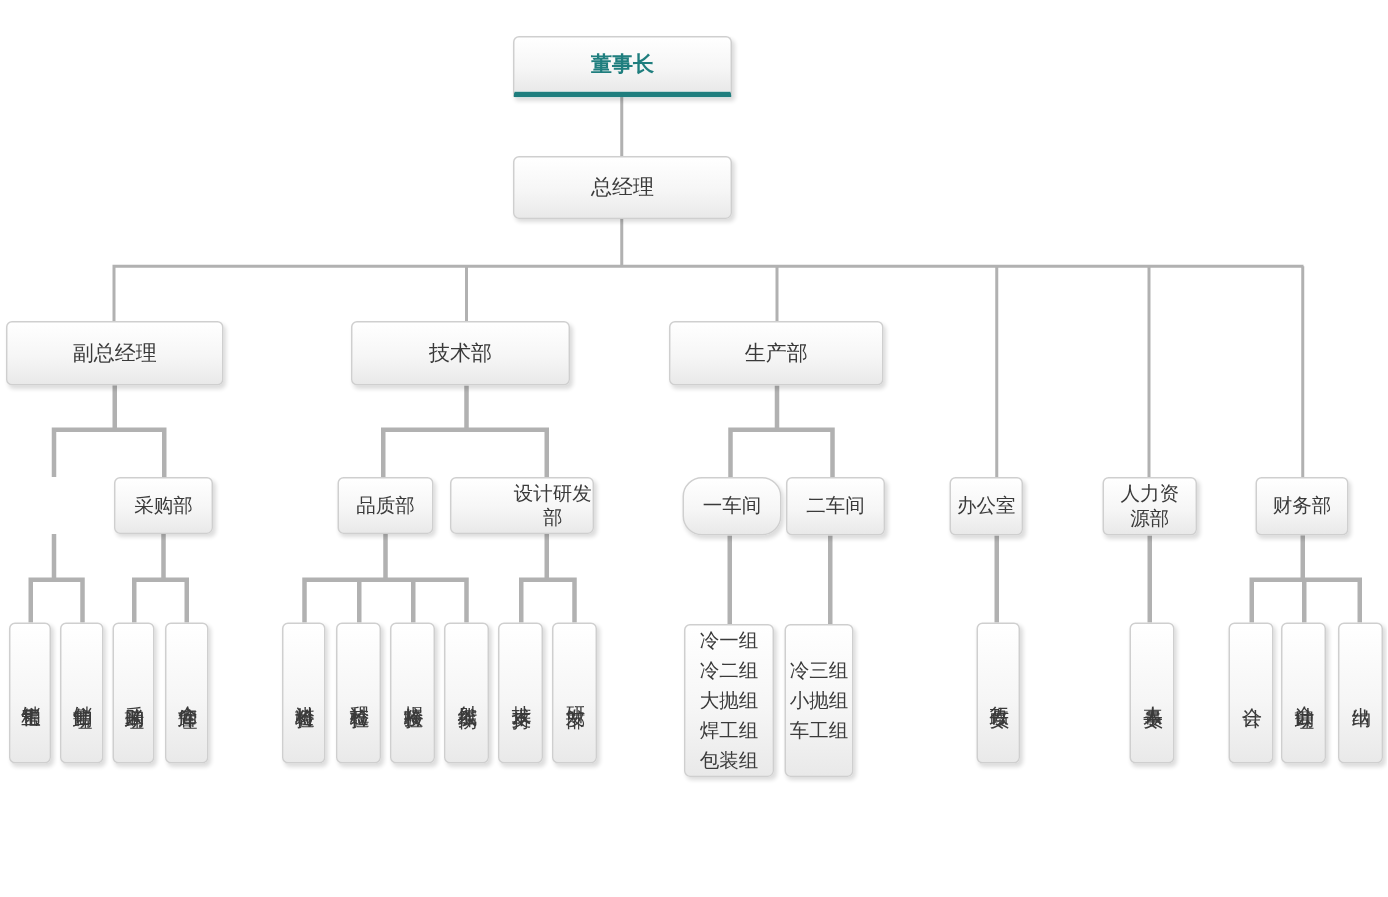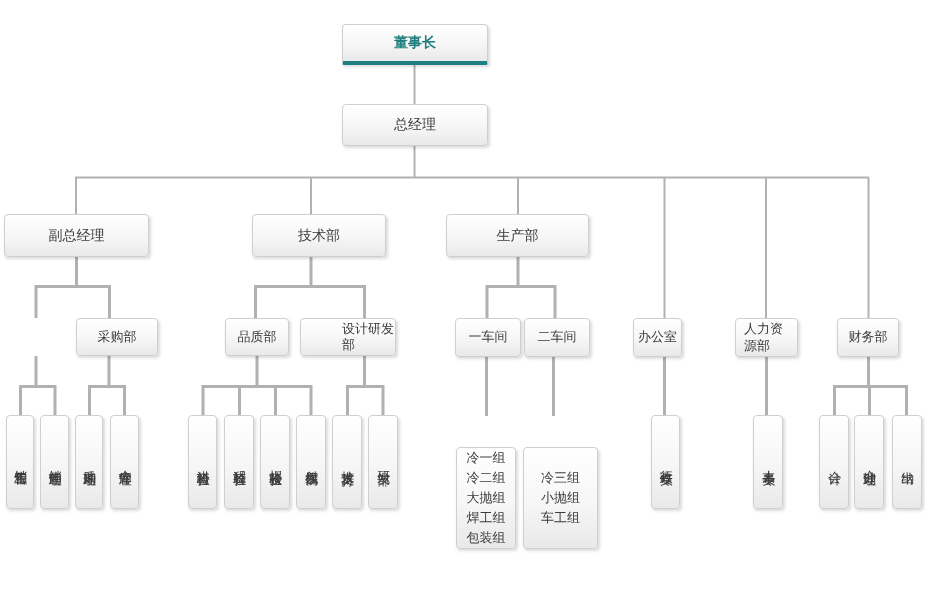--- a/index.html
+++ b/index.html
@@ -15,20 +15,21 @@
   .node {
     position: absolute;
     box-sizing: border-box;
     background: linear-gradient(180deg, #ffffff 0%, #f6f6f6 55%, #e9e9e9 100%);
     border: 1px solid #cfcfcf;
     border-radius: 4px;
     box-shadow: 1.5px 2px 3px rgba(0,0,0,0.14);
     display: flex;
     align-items: center;
     justify-content: center;
+    text-align: center;
     color: #3a3a3a;
     font-size: 14px;
     line-height: 1.25;
   }
   .node.root {
     color: #1f7e7e;
     font-weight: bold;
     border-bottom: 4px solid #1f7e7e;
     border-radius: 4px 4px 2px 2px;
   }
@@ -39,21 +40,20 @@
     text-orientation: upright;
     font-size: 13px;
     letter-spacing: 1px;
     padding: 4px 0;
   }
   .node.group {
     white-space: pre-line;
     font-size: 13px;
     line-height: 20px;
     padding: 4px 2px;
-    margin-top: 31px;
   }
 </style>
 </head>
 <body>
 
 <div id="stage">
 
   <svg id="lines" width="925" height="598" viewBox="0 0 925 598">
     <g stroke="#b1b1b1" fill="none">
 
@@ -74,27 +74,27 @@
         M664.5 357 V415 M766.5 357 V415
         M868.5 356 V386.5 M834.5 415 V386.5 H906.5 V415 M869.5 386.5 V415"></path>
     </g>
   </svg>
 
   <div class="node root" style="left:342px; top:24px; width:146px; height:41px;">董事长</div>
 
   <div class="node" style="left:342px; top:104px; width:146px; height:42px;">总经理</div>
 
   <div class="node" style="left:4px; top:214px; width:145px; height:43px;">副总经理</div>
-  <div class="node" style="left:252px; top:214px; width:134px; height:43px;">技术部</div>
+  <div class="node" style="left:234px; top:214px; width:146px; height:43px;">技术部</div>
   <div class="node" style="left:446px; top:214px; width:143px; height:43px;">生产部</div>
 
-  <div class="node small" style="left:76px; top:318px; width:82px; height:38px;">采购部</div>
+  <div class="node small" style="left:76px; top:318px; width:66px; height:38px;">采购部</div>
   <div class="node small" style="left:225px; top:318px; width:64px; height:38px;">品质部</div>
   <div class="node small" style="left:300px; top:318px; width:96px; height:38px;padding-left:41px;">设计研发部</div>
-  <div class="node small" style="left:455px; top:318px; width:66px; height:39px;">一车间</div>
+  <div class="node small" style="left:455px; top:318px; width:66px; height:39px;border-radius:13px;">一车间</div>
   <div class="node small" style="left:524px; top:318px; width:66px; height:39px;">二车间</div>
   <div class="node small" style="left:633px; top:318px; width:49px; height:39px;">办公室</div>
   <div class="node small wrap" style="left:735px; top:318px; width:63px; height:39px;">人力资源部</div>
   <div class="node small" style="left:837px; top:318px; width:62px; height:39px;">财务部</div>
 
   <div class="node vtext" style="left:6px; top:415px; width:28px; height:94px;">销售工程</div>
   <div class="node vtext" style="left:40px; top:415px; width:29px; height:94px;">销售助理</div>
   <div class="node vtext" style="left:75px; top:415px; width:28px; height:94px;">采购助理</div>
   <div class="node vtext" style="left:110px; top:415px; width:29px; height:94px;">仓库管理</div>
 
@@ -103,21 +103,21 @@
   <div class="node vtext" style="left:260px; top:415px; width:30px; height:94px;">焊接检验</div>
   <div class="node vtext" style="left:296px; top:415px; width:30px; height:94px;">射线探伤</div>
   <div class="node vtext" style="left:332px; top:415px; width:30px; height:94px;">技术支持</div>
   <div class="node vtext" style="left:368px; top:415px; width:30px; height:94px;">研发部</div>
 
   <div class="node group" style="left:456px; top:416px; width:60px; height:102px;">冷一组
 冷二组
 大抛组
 焊工组
 包装组</div>
-  <div class="node group" style="left:523px; top:416px; width:75px; height:102px;">冷三组
+  <div class="node group" style="left:523px; top:416px; width:46px; height:102px;">冷三组
 小抛组
 车工组</div>
 
   <div class="node vtext" style="left:651px; top:415px; width:29px; height:94px;">行政专员</div>
   <div class="node vtext" style="left:753px; top:415px; width:30px; height:94px;">人事专员</div>
   <div class="node vtext" style="left:819px; top:415px; width:30px; height:94px;">会计</div>
   <div class="node vtext" style="left:854px; top:415px; width:30px; height:94px;">会计助理</div>
   <div class="node vtext" style="left:892px; top:415px; width:30px; height:94px;">出纳</div>
 
 </div>

